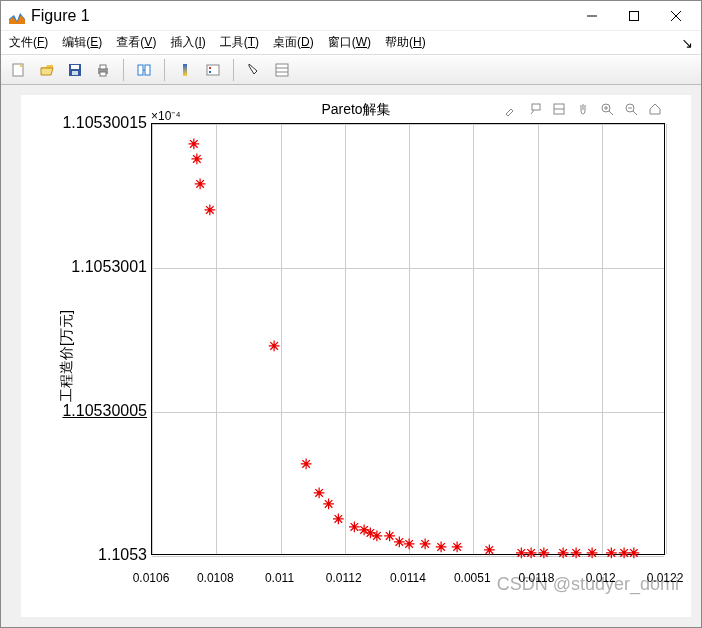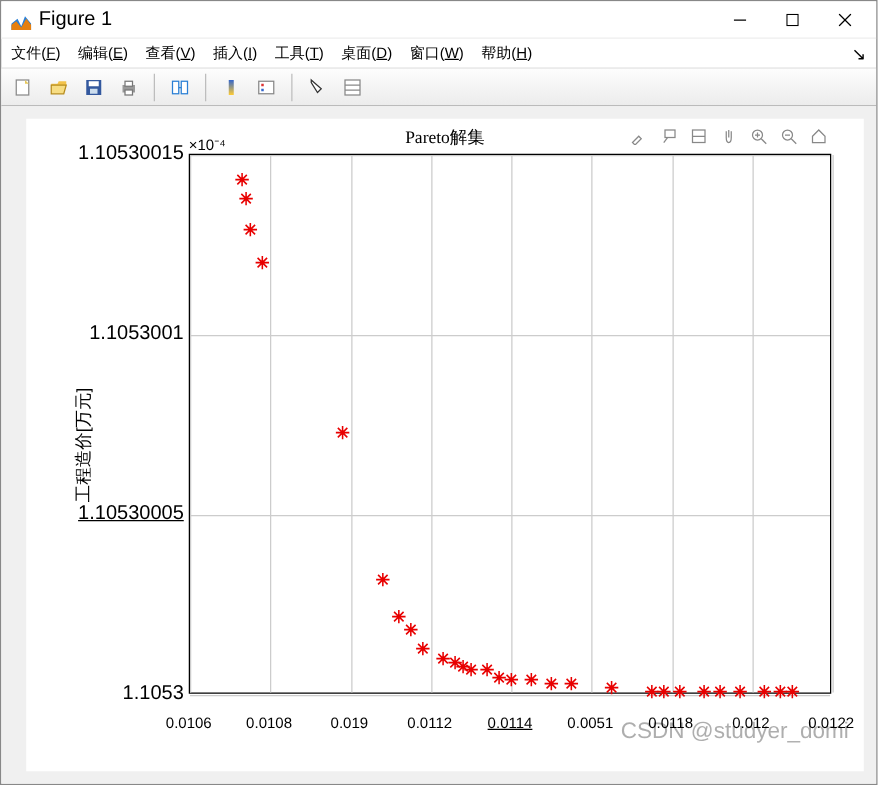--- a/index.html
+++ b/index.html
@@ -64,21 +64,20 @@
     left: 20px; top: 10px; right: 10px; bottom: 10px;
     background: #fff;
   }
   .chart-title {
     position: absolute;
     top: 6px;
     left: 0; right: 0;
     text-align: center;
     font-size: 14px;
     color: #000;
-    font-family: Liberation Serif, serif;
   }
   .axtools {
     position: absolute;
     top: 6px; right: 28px;
     display: flex; gap: 8px;
     color: #888;
   }
   .axtools .atool { width: 16px; height: 16px; display:flex;align-items:center;justify-content:center; }
   .plotregion {
     position: absolute;
@@ -346,23 +345,23 @@
         <div class="pt" style="left: 459.387px; top: 429.12px;">✳</div>
         <div class="pt" style="left: 472.238px; top: 429.12px;">✳</div>
         <div class="pt" style="left: 481.875px; top: 429.12px;">✳</div>
       </div>
 
     <div class="ylabel">工程造价[万元]</div>
 
     <div class="watermark">CSDN @studyer_domi</div>
   <div class="xtick" style="left: 130px;">0.0106</div>
       <div class="xtick" style="left: 194.25px;">0.0108</div>
-      <div class="xtick" style="left: 258.5px;">0.019</div>
+      <div class="xtick" style="left: 258.5px;">0.011</div>
       <div class="xtick" style="left: 322.75px;">0.0112</div>
-      <div class="xtick" style="left: 387px; text-decoration: underline;">0.0114</div>
+      <div class="xtick" style="left: 387px;">0.0114</div>
       <div class="xtick" style="left: 451.25px;">0.0051</div>
       <div class="xtick" style="left: 515.5px;">0.0118</div>
       <div class="xtick" style="left: 579.75px;">0.012</div>
       <div class="xtick" style="left: 644px;">0.0122</div>
       <div class="ytick" style="top: 460px;">1.1053</div>
       <div class="ytick" style="top: 316px; text-decoration: underline;">1.10530005</div>
       <div class="ytick" style="top: 172px;">1.1053001</div>
       <div class="ytick" style="top: 28px;">1.10530015</div>
     </div>
 </div>

